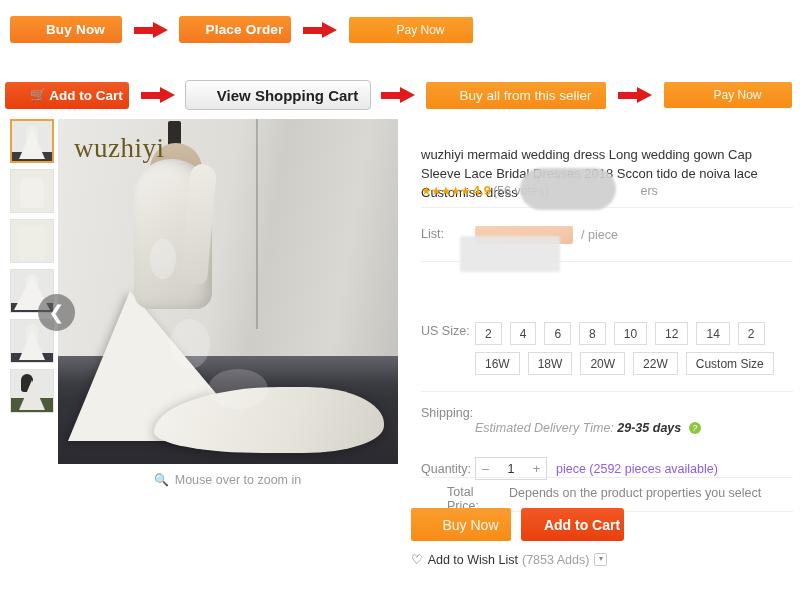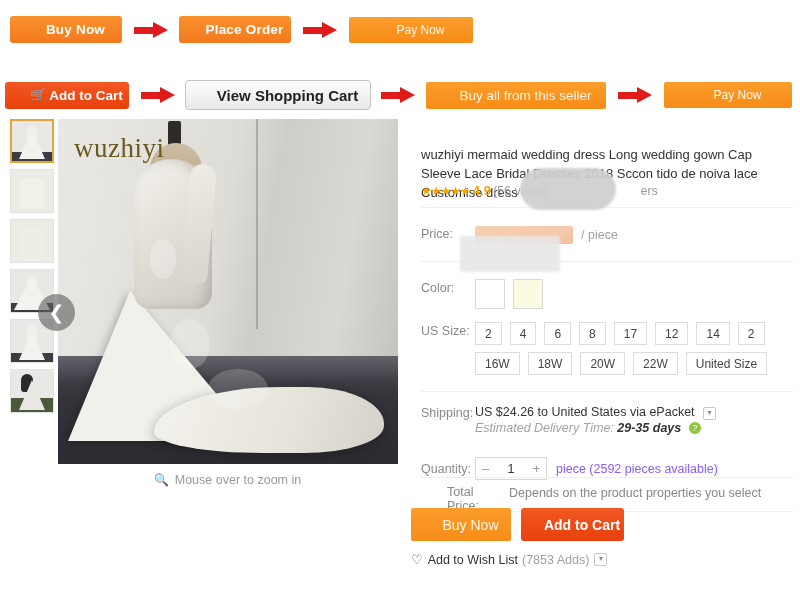--- a/index.html
+++ b/index.html
@@ -587,60 +587,51 @@
     <div id="rating-line">
       <span id="rating-stars">★★★★★</span>
       <span id="rating-value">4.9</span>
       <span id="rating-votes">(56 votes)</span>
       <span id="rating-orders">ers</span>
     </div>
 
     <div class="sep-line" style="top:88px;"></div>
 
     <div class="row" id="price-row">
-      <span class="row-label">Price:</span>
+      <span class="row-label">List:</span>
       <span id="price-value-blur"></span>
       <span id="price-unit">/ piece</span>
     </div>
 
     <div class="sep-line" style="top:142px;"></div>
 
-    <div class="row" id="color-row">
-      <span class="row-label">Color:</span>
-      <span class="color-swatch" id="color-swatch-0"></span>
-      <span class="color-swatch" id="color-swatch-1"></span>
-    </div>
 
     <div class="row" id="size-row">
       <span class="row-label">US Size:</span>
       <span id="size-options">
         <span class="size-chip">2</span>
         <span class="size-chip">4</span>
         <span class="size-chip">6</span>
         <span class="size-chip">8</span>
-        <span class="size-chip">17</span>
+        <span class="size-chip">10</span>
         <span class="size-chip">12</span>
         <span class="size-chip">14</span>
         <span class="size-chip">2</span>
         <span class="size-chip">16W</span>
         <span class="size-chip">18W</span>
         <span class="size-chip">20W</span>
         <span class="size-chip">22W</span>
-        <span class="size-chip">United Size</span>
+        <span class="size-chip">Custom Size</span>
       </span>
     </div>
 
     <div class="sep-line" style="top:272px;"></div>
 
     <div class="row" id="shipping-row">
       <span class="row-label">Shipping:</span>
-      <span>
-        <span id="shipping-value">US $24.26 to United States via ePacket</span>
-        <span id="shipping-caret">▾</span>
-      </span>
     </div>
     <div id="delivery-line">
       <span>Estimated Delivery Time:</span>
       <span id="delivery-days">29-35 days</span>
       <span class="help-dot">?</span>
     </div>
 
     <div class="row" id="quantity-row">
       <span class="row-label">Quantity:</span>
       <span id="qty-stepper">

